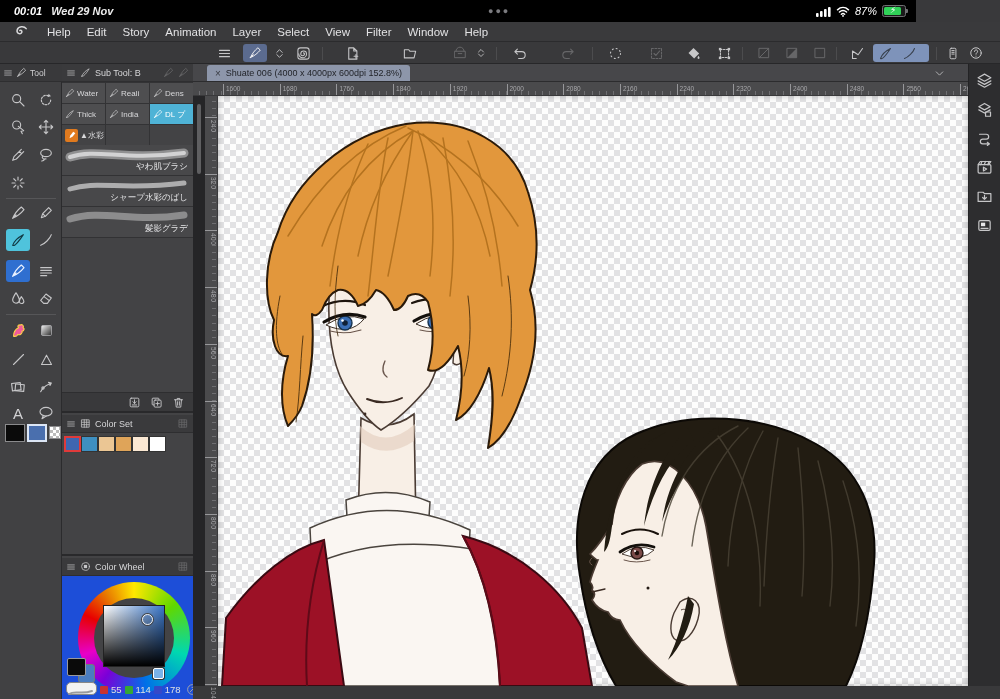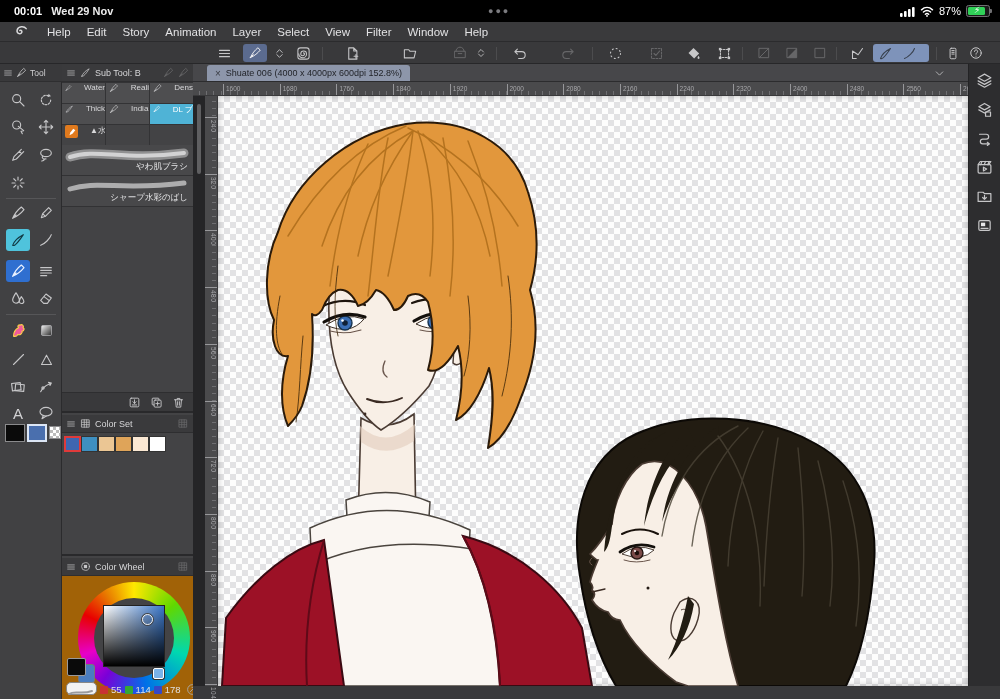--- a/index.html
+++ b/index.html
@@ -1,21 +1,21 @@
 <!DOCTYPE html>
 <html><head>
 <meta charset="utf-8">
 <style>
   html,body{margin:0;padding:0;background:#000;}
   .screen{position:relative;width:1000px;height:699px;background:#39393b;overflow:hidden;
     font-family:"Liberation Sans","DejaVu Sans",sans-serif;color:#e6e6e8;-webkit-font-smoothing:antialiased;}
   svg.ic{stroke:#c6c6c8;fill:none;stroke-width:1.7;stroke-linecap:round;stroke-linejoin:round;display:block;}
   .dis{opacity:.32;}
   
-  .statusbar{position:absolute;left:0;top:0;width:1000px;height:22px;background:#000;display:flex;align-items:center;font-size:11px;color:#fff;}
+  .statusbar{position:absolute;left:0;top:0;width:916px;height:22px;background:#000;display:flex;align-items:center;font-size:11px;color:#fff;font-style:italic;}
   .sb-left{position:absolute;left:14px;display:flex;gap:9px;font-weight:bold;}
   .sb-date{font-weight:bold;color:#ececec;}
   .sb-dots{position:absolute;left:488px;color:#7c7c80;font-size:9px;letter-spacing:2px;}
   .sb-right{position:absolute;right:10px;display:flex;align-items:center;gap:5px;}
   .battery{position:relative;width:22px;height:10px;border:1px solid #6f6f72;border-radius:2.5px;background:#1a1a1a;}
   .battery .fill{position:absolute;left:1px;top:1px;bottom:1px;width:17px;background:#30d158;border-radius:1.5px;}
   .battery .tip{position:absolute;right:-3px;top:3px;width:2px;height:4px;background:#6f6f72;border-radius:0 1px 1px 0;}
   .bolt{position:absolute;left:7px;top:-1px;color:#fff;font-size:9px;}
   
   .menubar{position:absolute;left:0;top:22px;width:1000px;height:20px;background:#3a3a3c;display:flex;align-items:center;gap:16px;padding-left:12px;border-bottom:1px solid #2b2b2d;box-sizing:border-box;}
@@ -36,35 +36,35 @@
   .tool.selblue{background:#2f6fd0;}
   .tsep{position:absolute;left:6px;width:50px;height:1px;background:#565658;}
   .chip{position:absolute;border:1px solid #8a8a8c;box-sizing:border-box;}
   .checker-sm{background-image:linear-gradient(45deg,#bbb 25%,transparent 25%,transparent 75%,#bbb 75%),linear-gradient(45deg,#bbb 25%,#fff 25%,#fff 75%,#bbb 75%);background-size:6px 6px;background-position:0 0,3px 3px;background-color:#fff;}
   
   .panelcol{position:absolute;left:62px;top:64px;width:131px;bottom:0;background:#434345;}
   .phead{height:17px;background:#3a3a3c;display:flex;align-items:center;gap:4px;padding:0 4px;border-bottom:1px solid #2e2e30;font-size:9px;color:#d6d6d8;}
   .phead .pt{white-space:nowrap;overflow:hidden;}
   .subtool{position:absolute;left:0;top:0;width:131px;height:349px;border-bottom:2px solid #29292b;box-sizing:border-box;overflow:hidden;}
   .grp{display:grid;grid-template-columns:43px 43px 43px;grid-gap:1px;background:#333335;padding-top:1px;}
-  .gcell{height:20px;background:#4e4e50;display:flex;gap:12px;padding-left:3px;font-size:8px;color:#d8d8da;overflow:hidden;white-space:nowrap;}
+  .gcell{height:20px;background:#4e4e50;display:flex;align-items:center;gap:2px;padding-left:3px;font-size:8px;color:#d8d8da;overflow:hidden;white-space:nowrap;}
   .gcell.sel{background:#4fb3d6;color:#fff;}
   .gcell .oico{width:13px;height:13px;border-radius:2px;background:#e07a1e;display:flex;align-items:center;justify-content:center;flex:0 0 13px;}
   .blist{background:#3f3f41;}
   .bitem{position:relative;height:30px;border-bottom:1px solid #323234;background:#48484a;}
   .bitem .lab{position:absolute;right:5px;bottom:2px;font-size:8.5px;color:#e8e8ea;}
   .bitem.sel{height:36px;background:#68769c;}
   .bitem.sel .labbar{position:absolute;left:0;right:0;bottom:0;height:13px;background:rgba(42,48,66,.78);font-size:8.5px;color:#f2f2f4;text-align:center;line-height:13px;white-space:nowrap;overflow:hidden;}
   .addrow{height:70px;display:flex;align-items:center;justify-content:center;gap:6px;font-size:9.5px;color:#d8d8da;}
   .pfoot{position:absolute;left:0;bottom:0;width:131px;height:19px;background:#39393b;display:flex;align-items:center;justify-content:flex-end;gap:9px;padding-right:8px;box-sizing:border-box;border-top:1px solid #2e2e30;}
   .colorset{position:absolute;left:0;top:351px;width:131px;height:141px;border-bottom:2px solid #29292b;box-sizing:border-box;background:#434345;}
   .swrow{display:flex;padding:3px 0 0 2px;}
   .sw{width:17px;height:16px;border:1px solid #333;box-sizing:border-box;}
   .sw.sel{border:2px solid #e03a3a;}
-  .colorwheel{position:absolute;left:0;top:494px;width:131px;bottom:0;background:#a16207;overflow:hidden;}
+  .colorwheel{position:absolute;left:0;top:494px;width:131px;bottom:0;background:#1d4ed8;overflow:hidden;}
   .ring{position:absolute;left:16px;top:24px;width:112px;height:112px;border-radius:50%;
     background:conic-gradient(#ffe800,#60d800 14%,#00d8b0 30%,#0070e8 46%,#7a00d8 60%,#e800c8 70%,#e80000 82%,#e87a00 91%,#ffe800);}
   .ring .hole{position:absolute;left:16px;top:16px;width:80px;height:80px;border-radius:50%;background:#434345;}
   .svsq{position:absolute;left:41px;top:47px;width:60px;height:60px;
     background:linear-gradient(to top,#000,rgba(0,0,0,0)),linear-gradient(to right,#fff,#3a76c8);border:1px solid #222;}
   .svknob{position:absolute;left:80px;top:56px;width:9px;height:9px;border-radius:50%;border:1.6px solid #f0f0f0;box-shadow:0 0 0 1px #444;}
   .ringknob{position:absolute;left:91px;top:110px;width:9px;height:9px;background:#7ab2e8;border:1.5px solid #fff;box-shadow:0 0 0 1px #333;border-radius:2px;}
   .mainchip{position:absolute;left:5px;top:100px;width:17px;height:16px;background:#0a0a0a;border:1.5px solid #9a9a9c;border-radius:2px;z-index:3;}
   .subchip{position:absolute;left:16px;top:106px;width:15px;height:17px;background:#4a7dc0;border:1.5px solid #777;border-radius:3px;z-index:2;}
   .strokepill{position:absolute;left:4px;top:124px;width:29px;height:11px;background:#f2f2f2;border-radius:5px;border:1px solid #888;z-index:3;}
@@ -665,20 +665,26 @@
               <path d="M8,12 C35,3 60,16 122,8" stroke="#ffffff" stroke-width="4" fill="none" opacity=".6" stroke-linecap="round"></path>
             </svg>
           <div class="lab">やわ肌ブラシ</div>
         </div>
         <div class="bitem">
           <svg width="131" height="20" viewBox="0 0 131 20">
               <path d="M8,13 C35,4 60,15 122,7" stroke="#d8d8d8" stroke-width="5" fill="none" opacity=".7" stroke-linecap="round"></path>
             </svg>
           <div class="lab">シャープ水彩のばし</div>
         </div>
+        <div class="bitem">
+          <svg width="131" height="20" viewBox="0 0 131 20">
+              <path d="M8,12 C40,2 70,16 122,8" stroke="#cfcfcf" stroke-width="7" fill="none" opacity=".5" stroke-linecap="round"></path>
+            </svg>
+          <div class="lab">髪影グラデ</div>
+        </div>
       </div>
       <div class="pfoot">
         <svg class="ic" width="13" height="13">
             <use href="#i-download2"></use>
           </svg>
         <svg class="ic" width="13" height="13">
             <use href="#i-copyplus"></use>
           </svg>
         <svg class="ic" width="13" height="13">
             <use href="#i-trash"></use>

